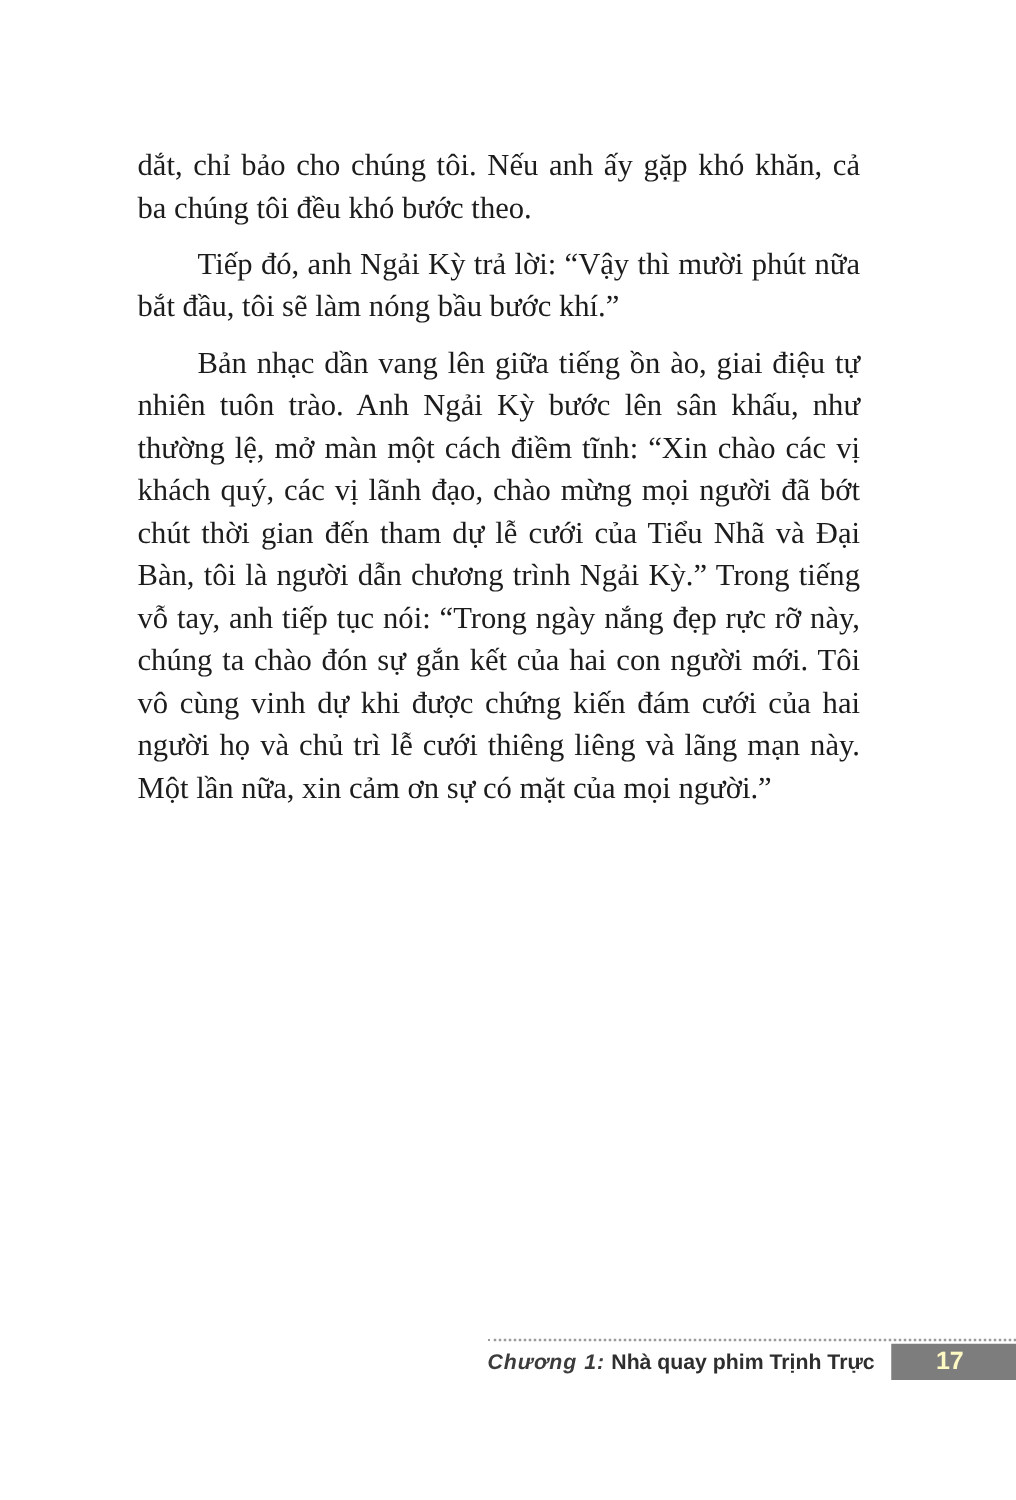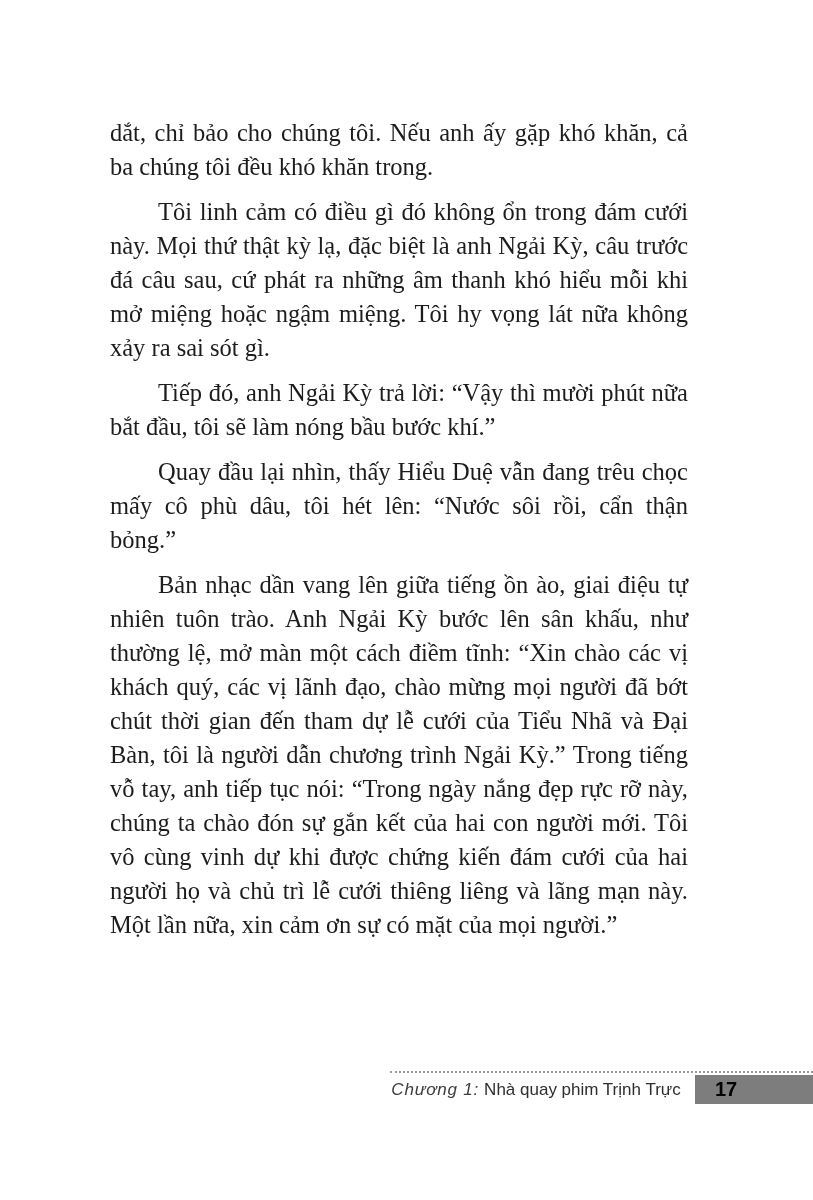--- a/index.html
+++ b/index.html
@@ -40,56 +40,55 @@
     border-top: 2px dotted #9a9a9a;
   }
   .footer-row {
     display: flex;
     align-items: stretch;
     height: 29px;
     margin-top: 2px;
   }
   .running-title {
     flex: 1;
-    text-align: center;
+    text-align: right;
     font-family: "Liberation Sans", "DejaVu Sans", sans-serif;
     font-size: 17px;
     line-height: 29px;
     color: #2e2e2e;
     padding-right: 13px;
     white-space: nowrap;
+    font-weight: bold;
   }
   .chapter-label {
     font-style: italic;
     color: #3c3c3c;
     letter-spacing: 0.8px;
     margin-right: 5px;
   }
   .page-number-box {
     width: 118px;
     background: #7d7d7d;
-    color: #000000;
+    color: #fef9c3;
     font-family: "Liberation Sans", "DejaVu Sans", sans-serif;
     font-weight: bold;
     font-size: 20px;
     line-height: 29px;
-    padding-left: 20px;
+    padding-left: 36px;
     box-sizing: border-box;
   }
 </style>
 </head>
 <body>
 
 <div class="page">
 
   <div class="body-text">
-    <p class="no-indent">dắt, chỉ bảo cho chúng tôi. Nếu anh ấy gặp khó khăn, cả ba chúng tôi đều khó khăn trong.</p>
-    <p>Tôi linh cảm có điều gì đó không ổn trong đám cưới này. Mọi thứ thật kỳ lạ, đặc biệt là anh Ngải Kỳ, câu trước đá câu sau, cứ phát ra những âm thanh khó hiểu mỗi khi mở miệng hoặc ngậm miệng. Tôi hy vọng lát nữa không xảy ra sai sót gì.</p>
+    <p class="no-indent">dắt, chỉ bảo cho chúng tôi. Nếu anh ấy gặp khó khăn, cả ba chúng tôi đều khó bước theo.</p>
     <p>Tiếp đó, anh Ngải Kỳ trả lời: “Vậy thì mười phút nữa bắt đầu, tôi sẽ làm nóng bầu bước khí.”</p>
-    <p>Quay đầu lại nhìn, thấy Hiểu Duệ vẫn đang trêu chọc mấy cô phù dâu, tôi hét lên: “Nước sôi rồi, cẩn thận bỏng.”</p>
     <p>Bản nhạc dần vang lên giữa tiếng ồn ào, giai điệu tự nhiên tuôn trào. Anh Ngải Kỳ bước lên sân khấu, như thường lệ, mở màn một cách điềm tĩnh: “Xin chào các vị khách quý, các vị lãnh đạo, chào mừng mọi người đã bớt chút thời gian đến tham dự lễ cưới của Tiểu Nhã và Đại Bàn, tôi là người dẫn chương trình Ngải Kỳ.” Trong tiếng vỗ tay, anh tiếp tục nói: “Trong ngày nắng đẹp rực rỡ này, chúng ta chào đón sự gắn kết của hai con người mới. Tôi vô cùng vinh dự khi được chứng kiến đám cưới của hai người họ và chủ trì lễ cưới thiêng liêng và lãng mạn này. Một lần nữa, xin cảm ơn sự có mặt của mọi người.”</p>
   </div>
 
   <div class="footer">
     <div class="footer-row">
       <div class="running-title">
         <span class="chapter-label">Chương 1:</span><span class="chapter-title">Nhà quay phim Trịnh Trực</span>
       </div>
       <div class="page-number-box">
         <span>17</span>

